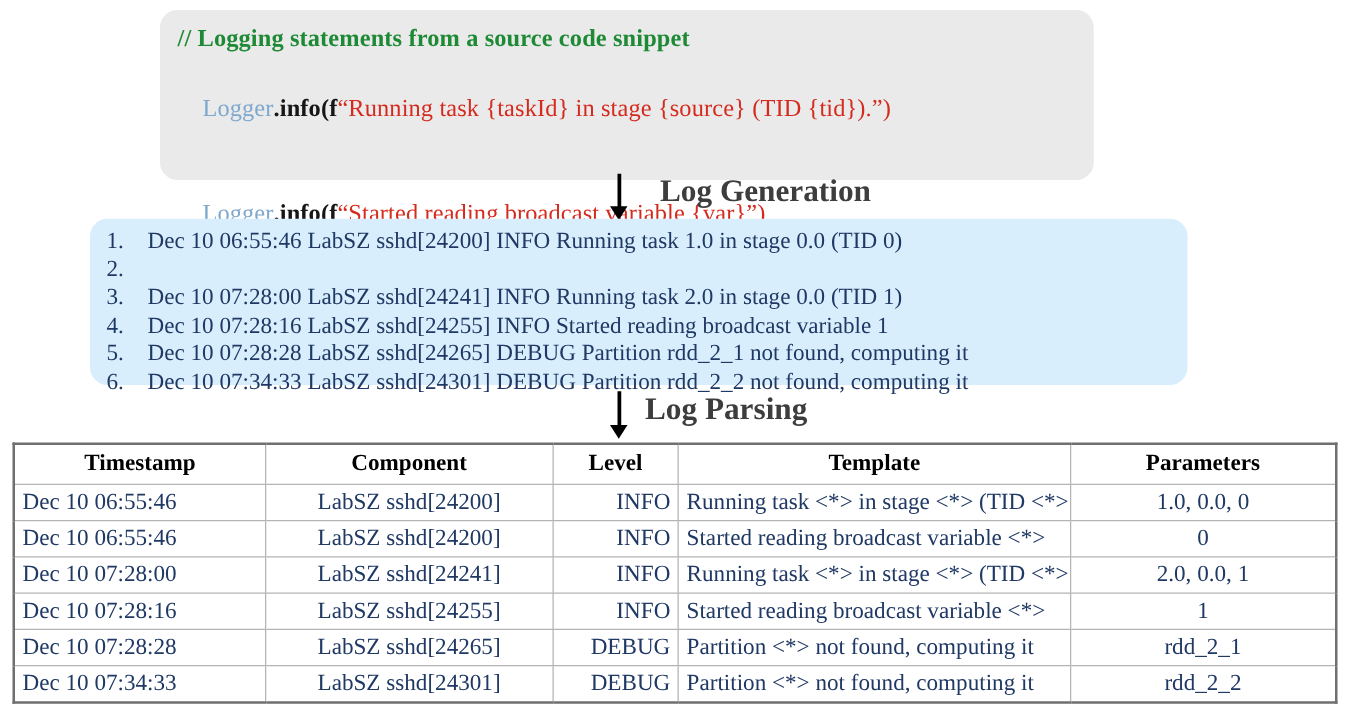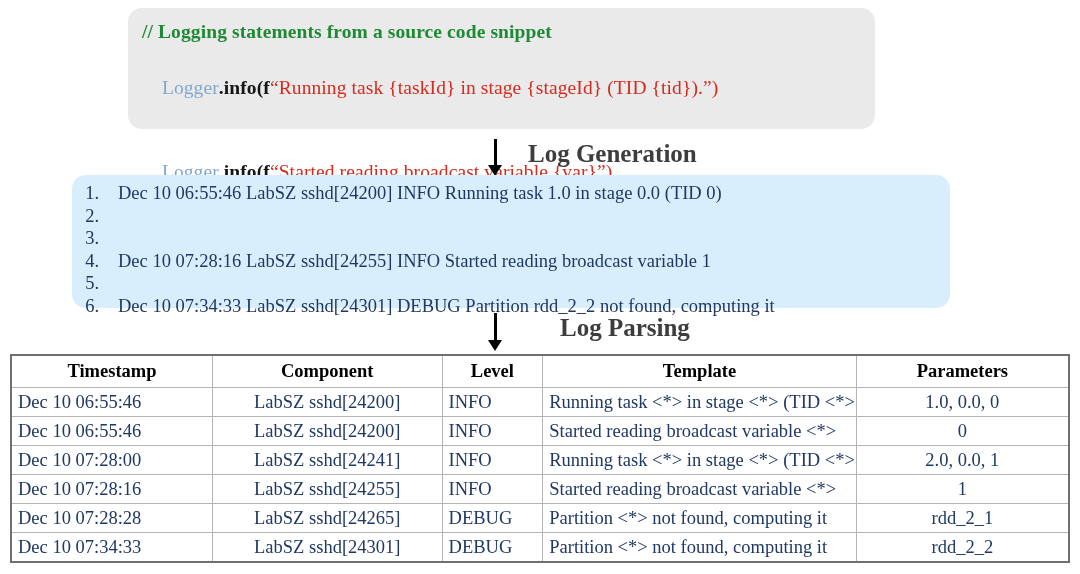--- a/index.html
+++ b/index.html
@@ -14,21 +14,21 @@
     font-family: "Liberation Serif", "DejaVu Serif", serif;
     overflow: hidden;
   }
 
   
   #code-box {
     position: absolute;
     left: 128px;
     top: 8px;
     width: 747px;
-    height: 121px;
+    height: 136px;
     background: #eaeaea;
     border-radius: 14px;
     box-sizing: border-box;
     padding: 10px 0 0 14px;
   }
   .code-line {
     font-size: 19.5px;
     line-height: 28px;
     white-space: pre;
     letter-spacing: 0.1px;
@@ -129,32 +129,32 @@
     border-bottom: 2px solid #6f6f6f;
   }
   #parse-table td:first-child, #parse-table th:first-child {
     border-left: 2px solid #6f6f6f;
   }
   #parse-table td:last-child, #parse-table th:last-child {
     border-right: 2px solid #6f6f6f;
   }
   .c-ts   { width: 180px; text-align: left;   padding-left: 8px; }
   .c-comp { width: 205px; text-align: center; }
-  .c-lvl  { width: 90px;  text-align: left; }
+  .c-lvl  { width: 90px;  text-align: right; }
   .c-tpl  { width: 280px; text-align: left;   padding-left: 8px; }
   .c-par  { width: 190px; text-align: center; }
 </style>
 </head>
 <body>
 
 <div id="code-box">
   <div class="code-line comment">// Logging statements from a source code snippet</div>
 
   <div class="code-line">
-    <span class="tok-logger">Logger</span><span class="tok-plain">.info(f</span><span class="tok-str">“</span><span class="tok-str">Running task {taskId} in stage {stageId} (TID {tid}).</span><span class="tok-str">”)</span>
+    <span class="tok-logger">Logger</span><span class="tok-plain">.info(f</span><span class="tok-str">“</span><span class="tok-str">Running task {taskId} in stage {source} (TID {tid}).</span><span class="tok-str">”)</span>
   </div>
 
   <div class="code-line">
     <span class="tok-logger">Logger</span><span class="tok-plain">.info(f</span><span class="tok-str">“</span><span class="tok-str">Started reading broadcast variable {var}</span><span class="tok-str">”)</span>
   </div>
 
   <div class="code-line">
     <span class="tok-logger">Logger</span><span class="tok-plain">.debug(f</span><span class="tok-str">“</span><span class="tok-str">Partition{rdd_id}not found, computing it.</span><span class="tok-str">”)</span>
   </div>
 </div>
@@ -168,39 +168,41 @@
 <div id="log-box">
   <div class="log-line">
     <span class="log-num">1.</span>
     <span class="log-text">Dec 10 06:55:46 LabSZ sshd[24200] INFO Running task 1.0 in stage 0.0 (TID 0)</span>
   </div>
   <div class="log-line">
     <span class="log-num">2.</span>
   </div>
   <div class="log-line">
     <span class="log-num">3.</span>
+    <span class="log-text">Dec 10 07:28:00 LabSZ sshd[24241] INFO Running task 2.0 in stage 0.0 (TID 1)</span>
   </div>
   <div class="log-line">
     <span class="log-num">4.</span>
     <span class="log-text">Dec 10 07:28:16 LabSZ sshd[24255] INFO Started reading broadcast variable 1</span>
   </div>
   <div class="log-line">
     <span class="log-num">5.</span>
+    <span class="log-text">Dec 10 07:28:28 LabSZ sshd[24265] DEBUG Partition rdd_2_1 not found, computing it</span>
   </div>
   <div class="log-line">
     <span class="log-num">6.</span>
     <span class="log-text">Dec 10 07:34:33 LabSZ sshd[24301] DEBUG Partition rdd_2_2 not found, computing it</span>
   </div>
 </div>
 
 <div class="arrow-wrap" style="left:0; top:0; width:0; height:0;">
   <div class="arrow-shaft" style="left:494px; top:313px; height:29px;"></div>
   <div class="arrow-head" style="left:488px; top:340px;"></div>
 </div>
-<div class="stage-label" style="left:560px; top:314px;">Log Parsing</div>
+<div class="stage-label" style="left:516px; top:314px;">Log Parsing</div>
 
 <table id="parse-table">
   <thead>
     <tr>
       <th class="c-ts">Timestamp</th>
       <th class="c-comp">Component</th>
       <th class="c-lvl">Level</th>
       <th class="c-tpl">Template</th>
       <th class="c-par">Parameters</th>
     </tr>

